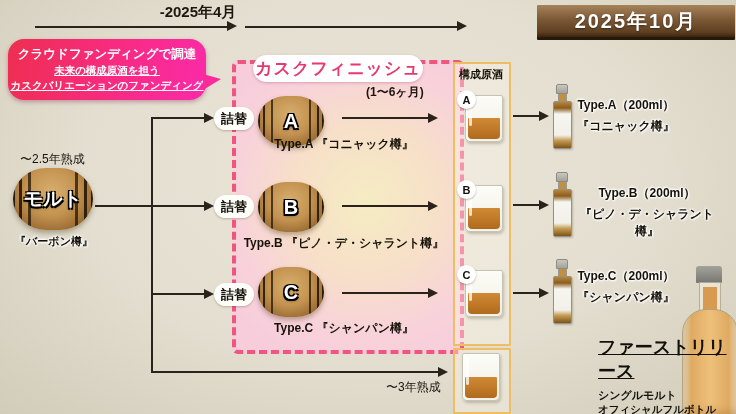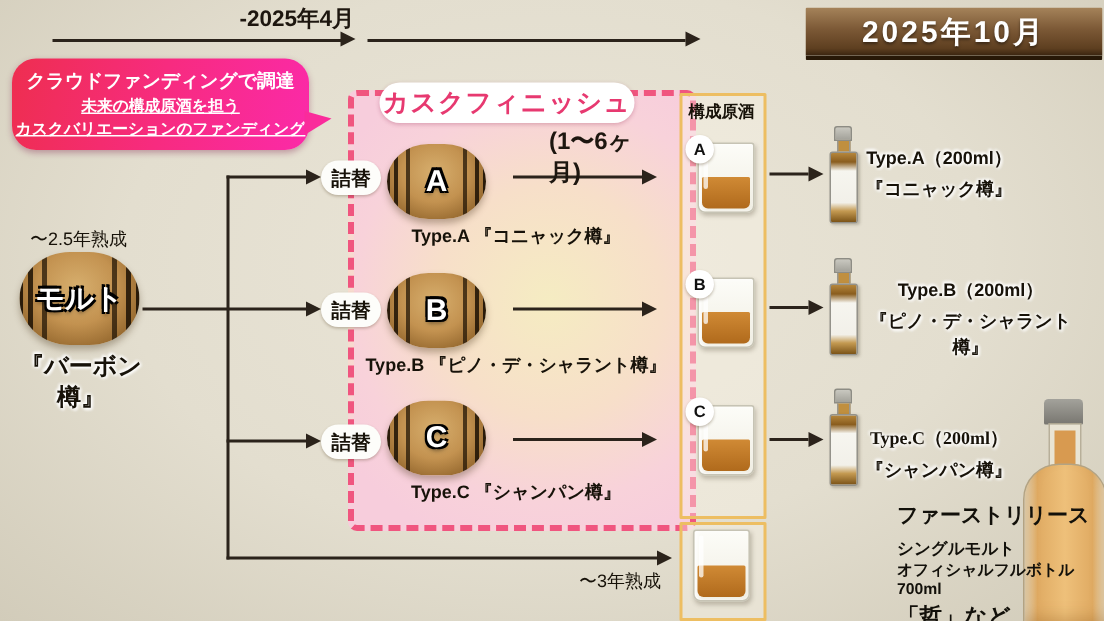--- a/index.html
+++ b/index.html
@@ -115,21 +115,21 @@
   
   .vat{
     position:absolute;left:502px;top:335px;width:104px;height:62px;background:#f3e4a0;
     clip-path:polygon(0 7%,84% 7%,84% 0,100% 50%,84% 100%,84% 93%,0 93%,6% 50%);
     display:flex;flex-direction:column;align-items:center;justify-content:center;
     padding-right:8px;box-sizing:border-box;z-index:4;
   }
   .vat div{font-size:11.5px;font-weight:bold;color:#171209;line-height:1.3;}
   
   .fr{position:absolute;left:598px;top:335px;width:136px;z-index:4;color:#12100a;}
-  .fr .t{font-size:14px;font-weight:bold;}
+  .fr .t{font-size:18px;font-weight:bold;text-decoration:underline;}
   .fr .s1{font-size:11px;font-weight:bold;margin-top:5px;}
   .fr .s2{font-size:10.5px;font-weight:bold;margin-top:0;}
   .fr .s3{font-size:15px;font-weight:bold;margin-top:3px;}
   
   .bb-cap{position:absolute;left:696px;top:266px;width:26px;height:17px;background:linear-gradient(#a3a29b,#787670);border-radius:3px 3px 1px 1px;z-index:3;}
   .bb-neck{position:absolute;left:699px;top:282px;width:20px;height:30px;background:rgba(238,232,216,.75);border:1px solid rgba(150,140,115,.6);z-index:3;}
   .bb-neck::after{content:"";position:absolute;left:3px;right:3px;top:4px;bottom:0;background:#d89a50;}
   .bb-body{
     position:absolute;left:682px;top:309px;width:54px;height:110px;border-radius:24px 24px 4px 4px;
     border:1px solid #b3a383;
@@ -156,44 +156,44 @@
     <div class="l1">クラウドファンディングで調達</div>
     <div class="l2">未来の構成原酒を担う</div>
     <div class="l3">カスクバリエーションのファンディング</div>
   </div>
   <div class="bubble-tail"></div>
 
   <div class="aging" style="left:20px;top:151px;">〜2.5年熟成</div>
   <div class="barrel" style="left:13px;top:168px;width:80px;height:62px;">
     <span class="barrel-letter" style="font-size:19px;">モルト</span>
   </div>
-  <div class="abs b halo" style="left:12px;top:234px;width:84px;text-align:center;font-size:16px;color:#171209;">『バーボン樽』</div>
+  <div class="abs b halo" style="left:12px;top:234px;width:84px;text-align:center;font-size:11px;color:#171209;">『バーボン樽』</div>
 
   <div class="ln" style="left:95px;top:205px;width:110px;z-index:2;"></div>
   <div class="vln" style="left:151px;top:117px;height:256px;z-index:2;"></div>
   <div class="ln" style="left:151px;top:117px;width:54px;z-index:2;"></div>
   <div class="ln" style="left:151px;top:293px;width:54px;z-index:2;"></div>
   <div class="ah" style="left:204px;top:112.5px;z-index:2;"></div>
   <div class="ah" style="left:204px;top:200.5px;z-index:2;"></div>
   <div class="ah" style="left:204px;top:288.5px;z-index:2;"></div>
   <div class="ln" style="left:151px;top:371px;width:288px;z-index:2;"></div>
   <div class="ah" style="left:438px;top:366.5px;z-index:2;"></div>
 
   <div class="refill" style="top:107px;">詰替</div>
   <div class="refill" style="top:195px;">詰替</div>
   <div class="refill" style="top:283px;">詰替</div>
 
   <div class="cf-box"></div>
   <div class="cf-title">カスクフィニッシュ</div>
-  <div class="abs b" style="left:366px;top:84px;width:76px;font-size:16px;color:#1d160f;z-index:4;">(1〜6ヶ月)</div>
+  <div class="abs b" style="left:366px;top:84px;width:76px;font-size:12px;color:#1d160f;z-index:4;">(1〜6ヶ月)</div>
 
   <div class="barrel" style="left:258px;top:96px;width:66px;height:50px;">
     <span class="barrel-letter" style="font-size:20px;">A</span>
   </div>
-  <div class="type-label" style="top:149px;">Type.A 『コニャック樽』</div>
+  <div class="type-label" style="top:136px;">Type.A 『コニャック樽』</div>
 
   <div class="barrel" style="left:258px;top:182px;width:66px;height:50px;">
     <span class="barrel-letter" style="font-size:20px;">B</span>
   </div>
   <div class="type-label" style="top:235px;">Type.B 『ピノ・デ・シャラント樽』</div>
 
   <div class="barrel" style="left:258px;top:267px;width:66px;height:50px;">
     <span class="barrel-letter" style="font-size:20px;">C</span>
   </div>
   <div class="type-label" style="top:320px;">Type.C 『シャンパン樽』</div>
@@ -246,21 +246,21 @@
   <div class="mb-label halo" style="left:576px;top:185px;width:142px;">
     <div>Type.B（200ml）</div>
     <div>『ピノ・デ・シャラント樽』</div>
   </div>
 
   <div class="mini-bottle" style="left:552px;top:259px;">
     <div class="mb-cap"></div>
     <div class="mb-neck"></div>
     <div class="mb-body"></div>
   </div>
-  <div class="mb-label halo" style="left:570px;top:284px;width:112px;font-family:Liberation Serif, serif;">
+  <div class="mb-label halo" style="left:570px;top:268px;width:112px;">
     <div>Type.C（200ml）</div>
     <div>『シャンパン樽』</div>
   </div>
 
 
   <div class="fr">
     <div class="t">ファーストリリース</div>
     <div class="s1">シングルモルト</div>
     <div class="s2">オフィシャルフルボトル 700ml</div>
     <div class="s3">「哲」など</div>

